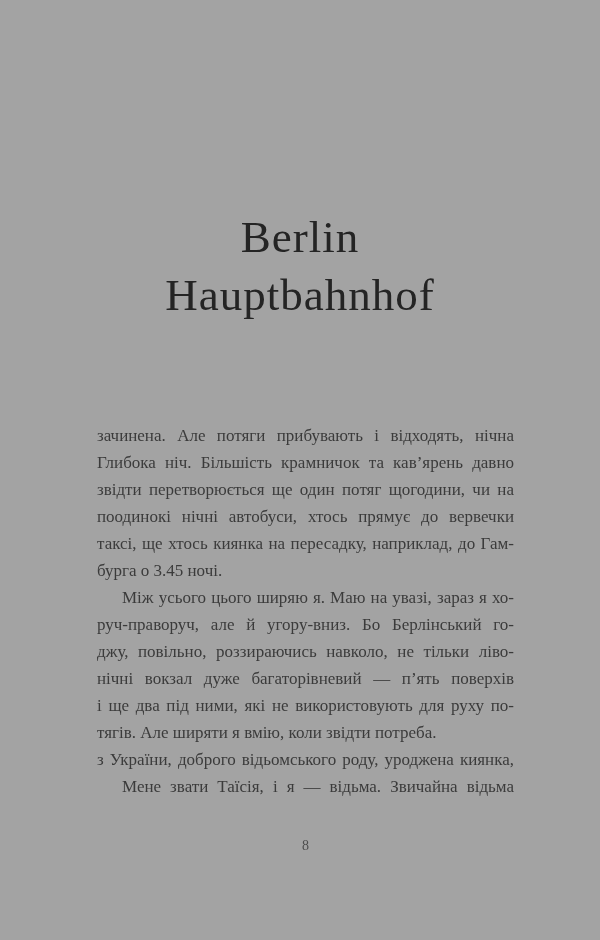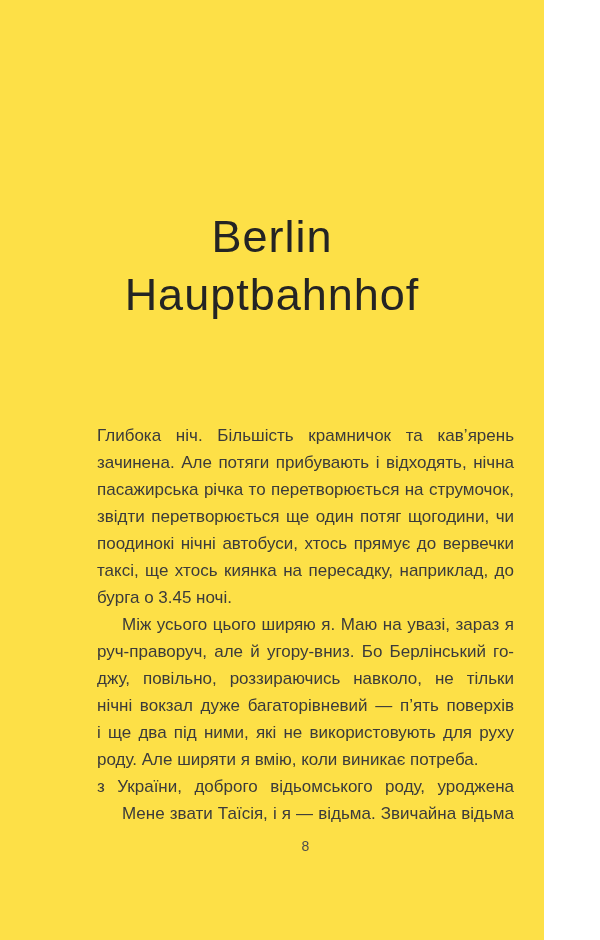--- a/index.html
+++ b/index.html
@@ -2,25 +2,25 @@
 <html><head>
 <meta charset="utf-8">
 <style>
   html, body {
     margin: 0;
     padding: 0;
     background: #ffffff;
   }
   .page {
     position: relative;
-    width: 544px;
+    width: 600px;
     height: 940px;
-    background: #fde047;
+    background: #a3a3a3;
     overflow: hidden;
-    font-family: Liberation Sans, sans-serif;
+    font-family: Liberation Serif, serif;
   }
   .chapter-title {
     position: absolute;
     top: 208px;
     left: 0;
     width: 100%;
     text-align: center;
     color: #242424;
     font-size: 45px;
     line-height: 58px;
@@ -69,34 +69,33 @@
 
 <div class="page">
 
   <div class="chapter-title">
     <div>Berlin</div>
     <div>Hauptbahnhof</div>
   </div>
 
   <div class="body-text">
 
+    <div class="tline">зачинена. Але потяги прибувають і відходять, нічна</div>
     <div class="tline">Глибока ніч. Більшість крамничок та кав’ярень давно</div>
-    <div class="tline">зачинена. Але потяги прибувають і відходять, нічна</div>
-    <div class="tline">пасажирська річка то перетворюється на струмочок,</div>
     <div class="tline">звідти перетворюється ще один потяг щогодини, чи на</div>
     <div class="tline">поодинокі нічні автобуси, хтось прямує до вервечки</div>
     <div class="tline">таксі, ще хтось киянка на пересадку, наприклад, до Гам-</div>
     <div class="tline para-end">бурга о 3.45 ночі.</div>
 
     <div class="tline indent">Між усього цього ширяю я. Маю на увазі, зараз я хо-</div>
     <div class="tline">руч-праворуч, але й угору-вниз. Бо Берлінський го-</div>
     <div class="tline">джу, повільно, роззираючись навколо, не тільки ліво-</div>
     <div class="tline">нічні вокзал дуже багаторівневий — п’ять поверхів</div>
     <div class="tline">і ще два під ними, які не використовують для руху по-</div>
-    <div class="tline para-end">роду. Але ширяти я вмію, коли виникає потреба.</div>
+    <div class="tline para-end">тягів. Але ширяти я вмію, коли звідти потреба.</div>
 
     <div class="tline">з України, доброго відьомського роду, уроджена киянка,</div>
     <div class="tline indent">Мене звати Таїсія, і я — відьма. Звичайна відьма</div>
   </div>
 
   <div class="page-number">8</div>
 
 </div>
 
 </body></html>

